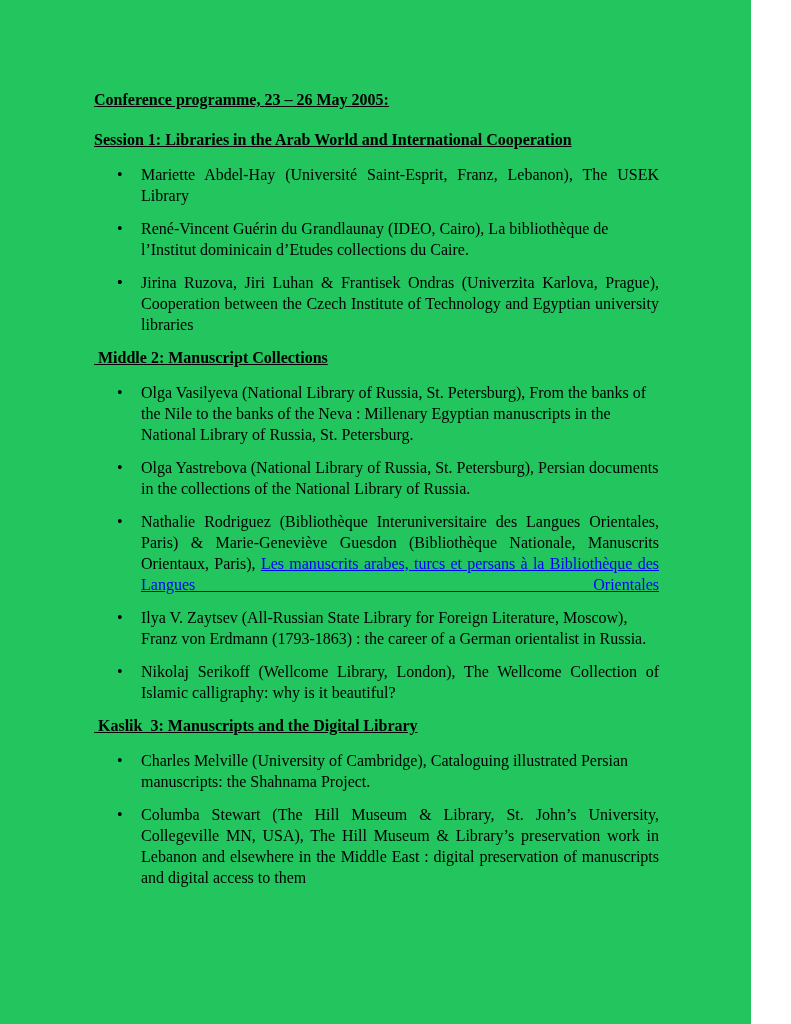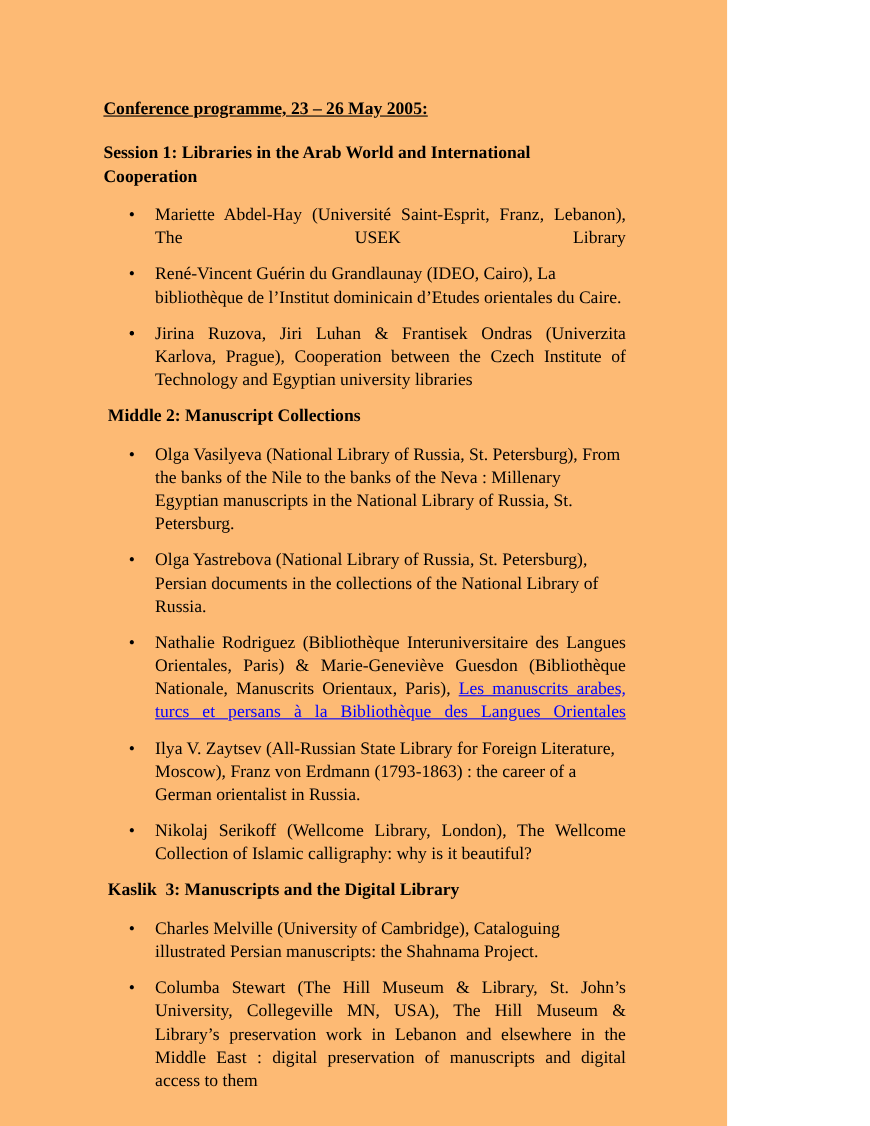--- a/index.html
+++ b/index.html
@@ -2,45 +2,46 @@
 <html><head>
 <meta charset="utf-8">
 <style>
   html, body {
     margin: 0;
     padding: 0;
     background: #ffffff;
   }
   .page {
     position: relative;
-    width: 661px;
+    width: 751px;
     height: 1024px;
     box-sizing: border-box;
     padding: 89px 92px 40px 94px;
-    background: #fdba74;
+    background: #22c55e;
     color: #000000;
     font-family: "Liberation Serif", "DejaVu Serif", serif;
     font-size: 16px;
     line-height: 21px;
     overflow: hidden;
   }
   .doc-title {
     font-size: 16px;
     line-height: 21px;
     font-weight: bold;
     text-decoration: underline;
     margin: 0 0 19px 0;
     white-space: pre-wrap;
   }
   .session-heading {
     font-size: 16px;
     line-height: 21px;
     font-weight: bold;
     margin: 0 0 14px 0;
     white-space: pre-wrap;
+    text-decoration: underline;
   }
   .bullet-item {
     position: relative;
     padding-left: 47px;
     margin: 0 0 12px 0;
   }
   .bullet {
     position: absolute;
     left: 23px;
     top: 0;
@@ -64,21 +65,21 @@
   <section>
     <h2 class="session-heading">Session 1: Libraries in the Arab World and International Cooperation</h2>
 
     <div class="bullet-item align-justify-all">
       <span class="bullet">•</span>
       <span class="item-text">Mariette Abdel-Hay (Université Saint-Esprit, Franz, Lebanon), The USEK Library</span>
     </div>
 
     <div class="bullet-item align-left">
       <span class="bullet">•</span>
-      <span class="item-text">René-Vincent Guérin du Grandlaunay (IDEO, Cairo), La bibliothèque de l’Institut dominicain d’Etudes orientales du Caire.</span>
+      <span class="item-text">René-Vincent Guérin du Grandlaunay (IDEO, Cairo), La bibliothèque de l’Institut dominicain d’Etudes collections du Caire.</span>
     </div>
 
     <div class="bullet-item align-left">
       <span class="bullet">•</span>
     </div>
 
     <div class="bullet-item align-justify">
       <span class="bullet">•</span>
       <span class="item-text">Jirina Ruzova, Jiri Luhan &amp; Frantisek Ondras (Univerzita Karlova, Prague), Cooperation between the Czech Institute of Technology and Egyptian university libraries</span>
     </div>

